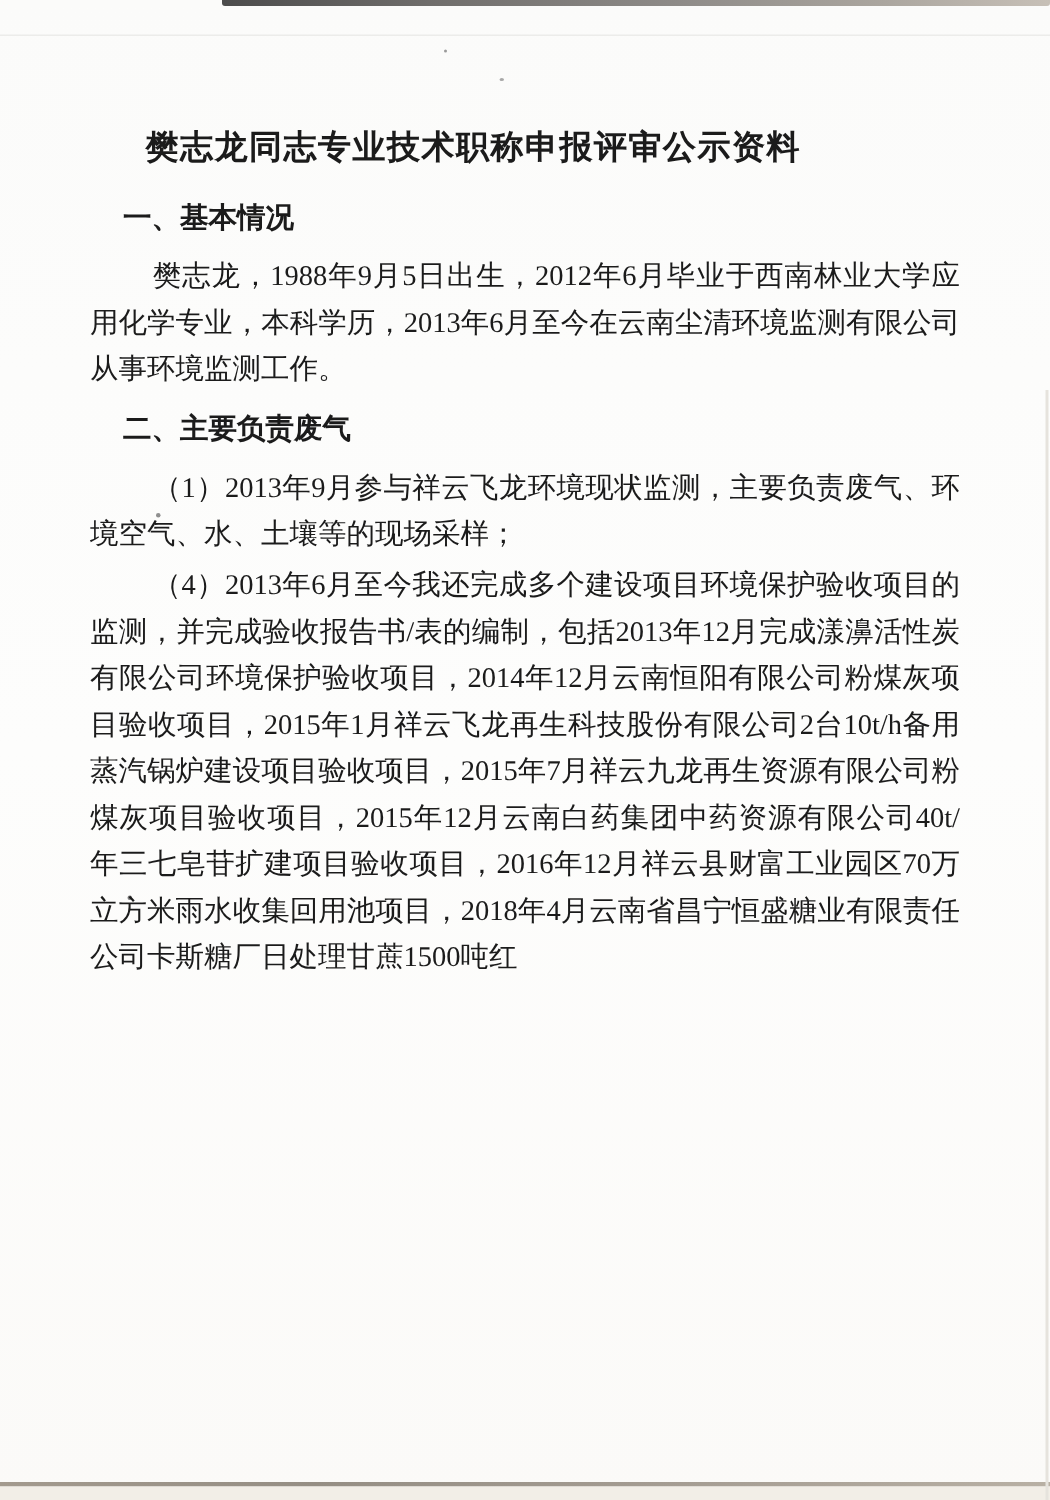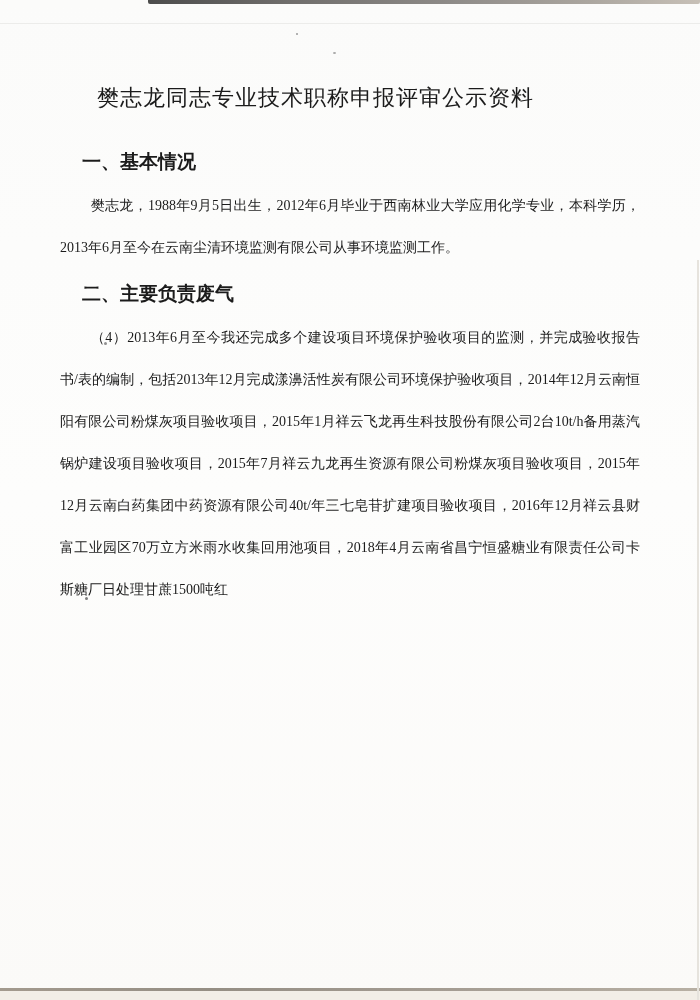--- a/index.html
+++ b/index.html
@@ -50,37 +50,37 @@
   .speck.s4 { left: 85px;  top: 597px; width: 3px; height: 3px; background:#7d7d7d; }
   .speck.s5 { left: 104px; top: 342px; width: 3px; height: 3px; background:#8f8f8f; }
 
   
   .doc-title {
     position: absolute;
     top: 83px; left: 0; width: 631px;
     margin: 0;
     text-align: center;
     font-size: 22px;
-    font-weight: normal;
+    font-weight: bold;
     letter-spacing: 1px;
   }
   .content {
     position: absolute;
-    top: 137px; left: 60px; width: 580px;
+    top: 121px; left: 60px; width: 580px;
   }
   .section-heading {
     margin: 9px 0 8px 22px;
     font-size: 19px;
     font-weight: bold;
     line-height: 31px;
   }
   .para {
     margin: 0 0 3px 0;
-    font-size: 14px;
-    line-height: 42px;
+    font-size: 19px;
+    line-height: 31px;
     text-align: justify;
     text-justify: inter-ideograph;
     text-indent: 2.2em;
   }
 </style>
 </head>
 <body>
 
 <div class="scan-page">
 
@@ -95,16 +95,17 @@
   <div class="speck s4"></div>
   <div class="speck s5"></div>
 
   <h1 class="doc-title">樊志龙同志专业技术职称申报评审公示资料</h1>
 
   <div class="content">
     <h2 class="section-heading">一、基本情况</h2>
     <p class="para">樊志龙，1988年9月5日出生，2012年6月毕业于西南林业大学应用化学专业，本科学历，2013年6月至今在云南尘清环境监测有限公司从事环境监测工作。</p>
 
     <h2 class="section-heading">二、主要负责废气</h2>
+    <p class="para">（1）2013年9月参与祥云飞龙环境现状监测，主要负责废气、环境空气、水、土壤等的现场采样；</p>
     <p class="para">（4）2013年6月至今我还完成多个建设项目环境保护验收项目的监测，并完成验收报告书/表的编制，包括2013年12月完成漾濞活性炭有限公司环境保护验收项目，2014年12月云南恒阳有限公司粉煤灰项目验收项目，2015年1月祥云飞龙再生科技股份有限公司2台10t/h备用蒸汽锅炉建设项目验收项目，2015年7月祥云九龙再生资源有限公司粉煤灰项目验收项目，2015年12月云南白药集团中药资源有限公司40t/年三七皂苷扩建项目验收项目，2016年12月祥云县财富工业园区70万立方米雨水收集回用池项目，2018年4月云南省昌宁恒盛糖业有限责任公司卡斯糖厂日处理甘蔗1500吨红</p>
   </div>
 
 </div>
 
 </body></html>

